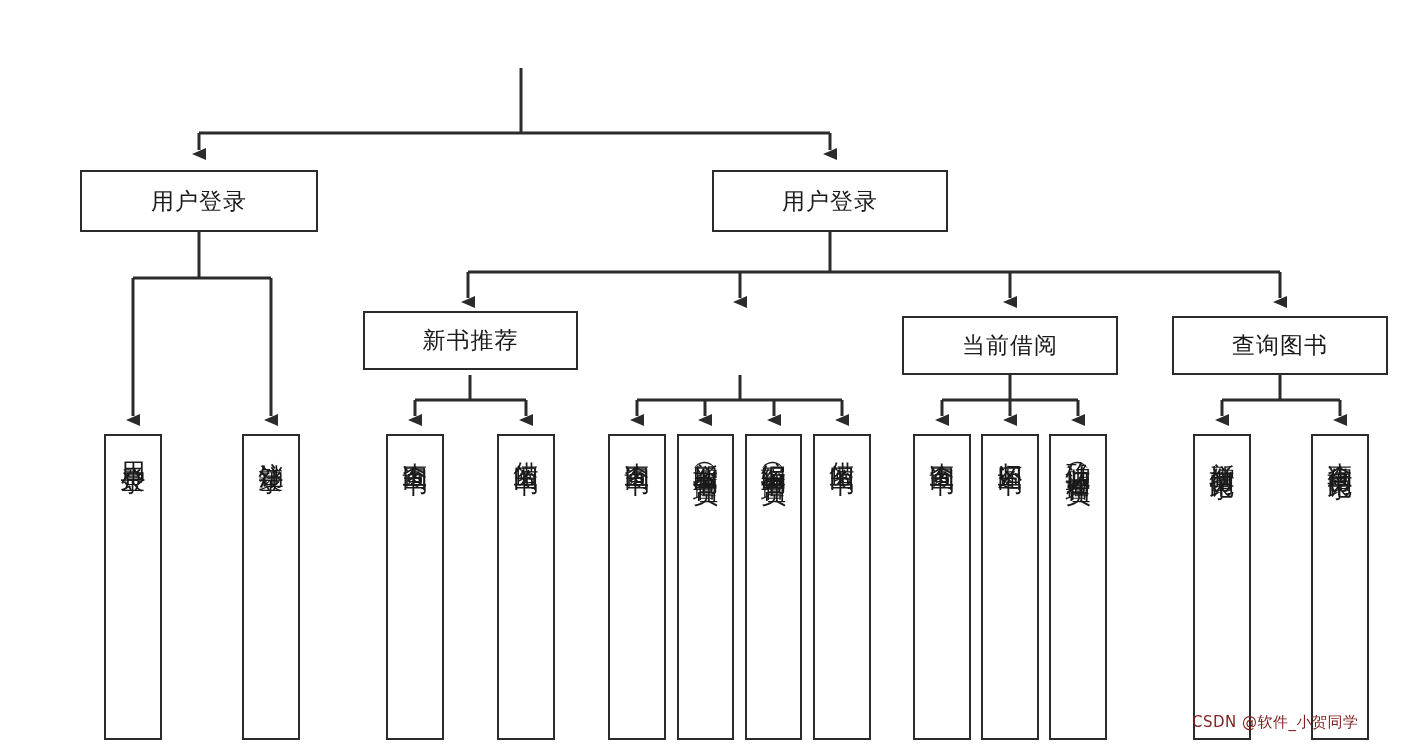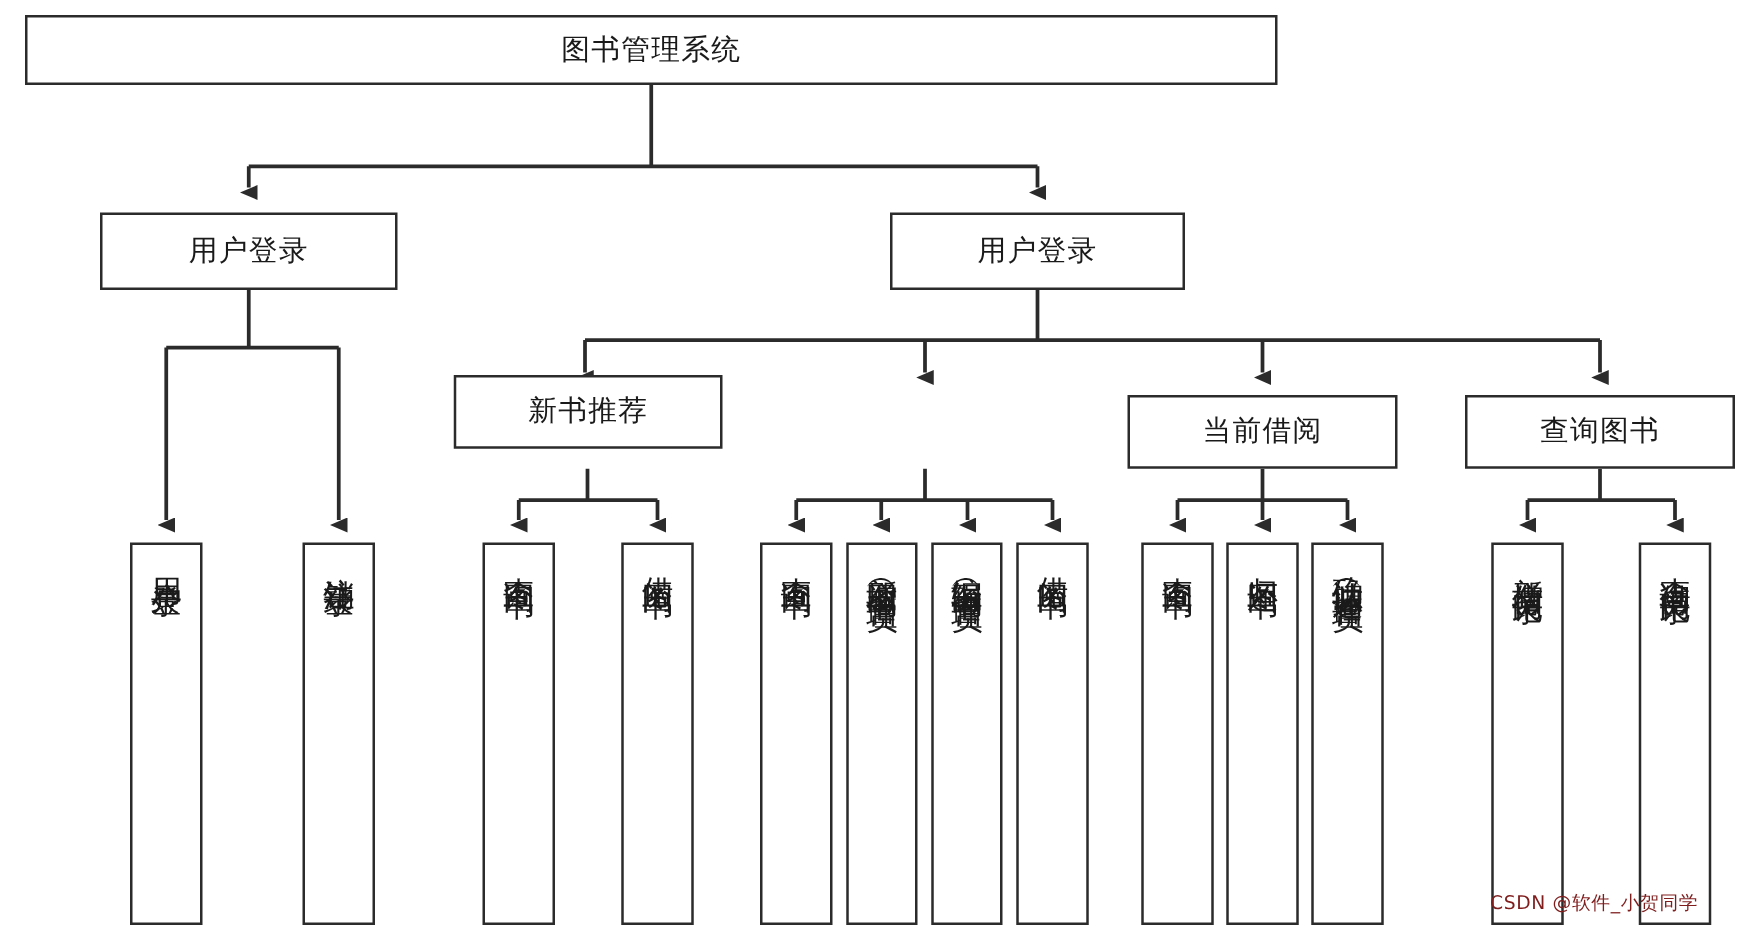--- a/index.html
+++ b/index.html
@@ -115,32 +115,29 @@
       <path d="M1010,400 L1010,416" marker-end="url(#arrow)"></path>
       <path d="M1078,400 L1078,416" marker-end="url(#arrow)"></path>
 
       <path d="M1280,375 L1280,400"></path>
       <path d="M1222,400 L1340,400"></path>
       <path d="M1222,400 L1222,416" marker-end="url(#arrow)"></path>
       <path d="M1340,400 L1340,416" marker-end="url(#arrow)"></path>
     </g>
   </svg>
 
-  <div class="node h" style="left:20px; top:12px; width:1002px; height:56px;">
-    <span class="node-label">图书管理系统</span>
-  </div>
 
   <div class="node h" style="left:80px; top:170px; width:238px; height:62px;">
     <span class="node-label">用户登录</span>
   </div>
   <div class="node h" style="left:712px; top:170px; width:236px; height:62px;">
     <span class="node-label">用户登录</span>
   </div>
 
-  <div class="node h" style="left:363px; top:300px; width:215px; height:59px;">
+  <div class="node h" style="left:363px; top:311px; width:215px; height:59px;">
     <span class="node-label">新书推荐</span>
   </div>
   <div class="node h" style="left:902px; top:316px; width:216px; height:59px;">
     <span class="node-label">当前借阅</span>
   </div>
   <div class="node h" style="left:1172px; top:316px; width:216px; height:59px;">
     <span class="node-label">查询图书</span>
   </div>
 
   <div class="node v" style="left:104px; top:434px; width:58px; height:306px;">

